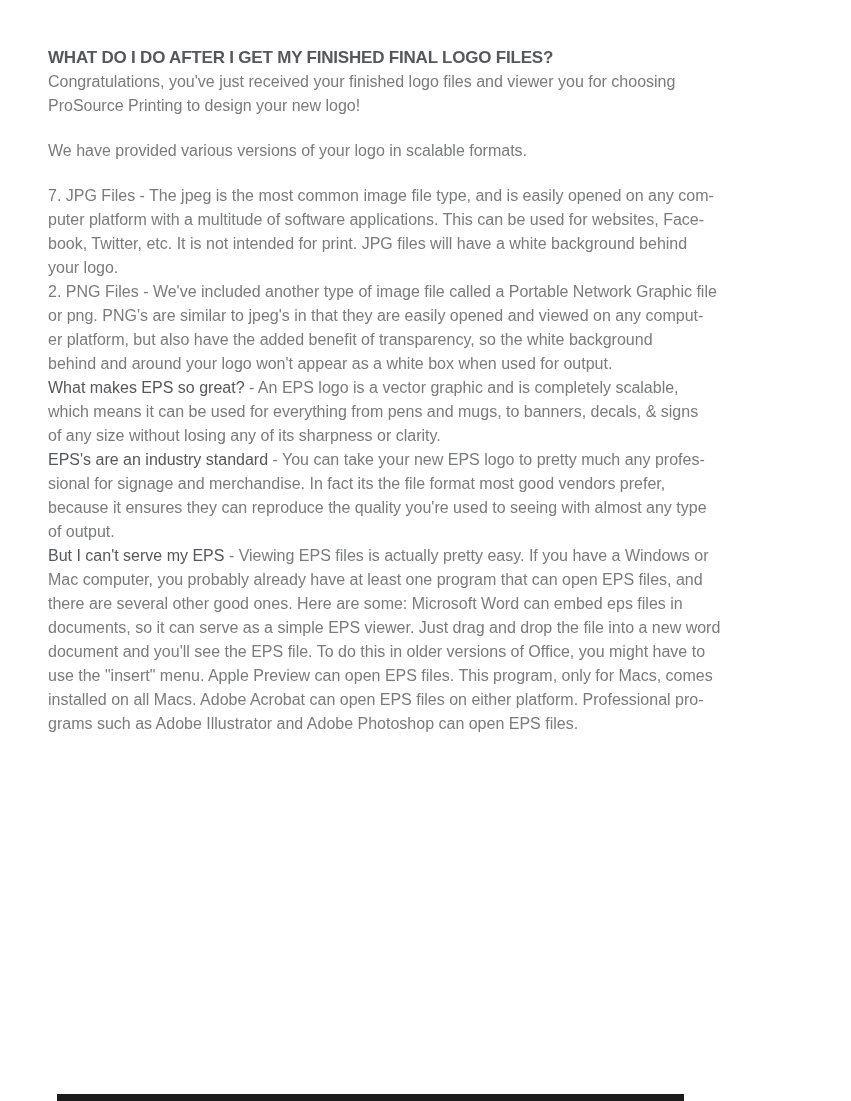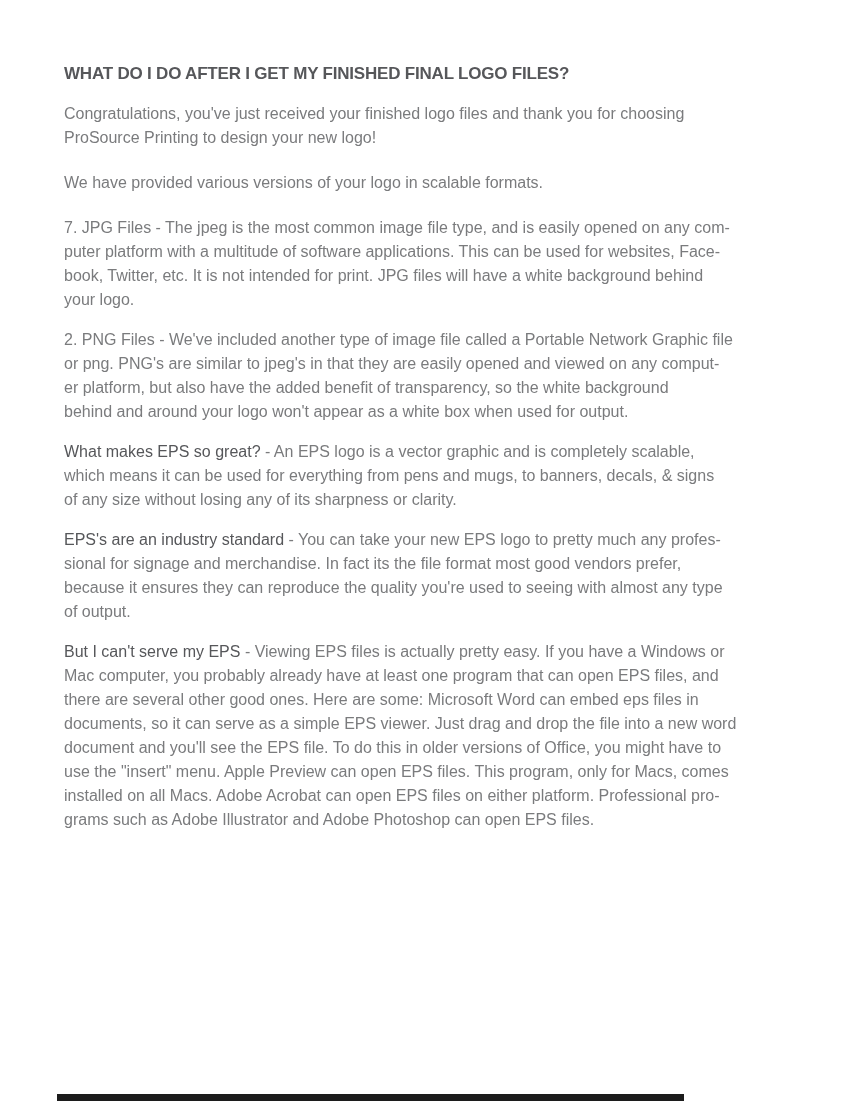--- a/index.html
+++ b/index.html
@@ -19,21 +19,21 @@
     left: 48px;
     top: 46px;
     width: 766px;
     color: var(--body_text, #7a7b7d);
     font-size: 16px;
     line-height: 24px;
   }
   .content p,
   .content h1,
   .content h2 {
-    margin: 16px;
+    margin: 0;
     padding: 0;
     white-space: pre-line;
     font-weight: normal;
   }
   .block {
     margin-bottom: 21px;
   }
   h1.doc-title,
   h2.section-heading {
     font-size: 17px;
@@ -54,21 +54,21 @@
     background: var(--bottom_bar, #1c1c1c);
   }
 </style>
 </head>
 <body>
 
 <div class="content">
 
   <div class="block">
     <h1 class="doc-title">WHAT DO I DO AFTER I GET MY FINISHED FINAL LOGO FILES?</h1>
-    <p>Congratulations, you've just received your finished logo files and thank you for choosing
+    <p>Congratulations, you've just received your finished logo files and viewer you for choosing
 ProSource Printing to design your new logo!</p>
   </div>
 
   <div class="block">
     <p>We have provided various versions of your logo in scalable formats.</p>
   </div>
 
   <p class="block">7. JPG Files - The jpeg is the most common image file type, and is easily opened on any com-
 puter platform with a multitude of software applications. This can be used for websites, Face-
 book, Twitter, etc. It is not intended for print. JPG files will have a white background behind

